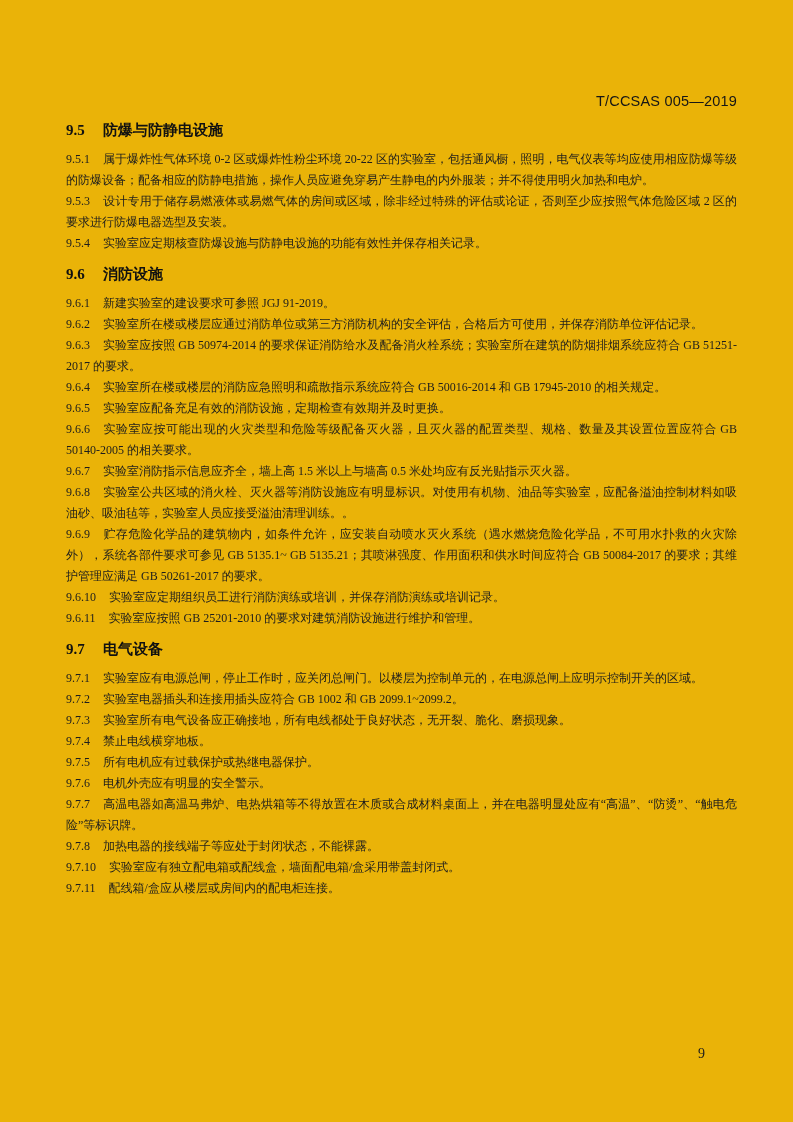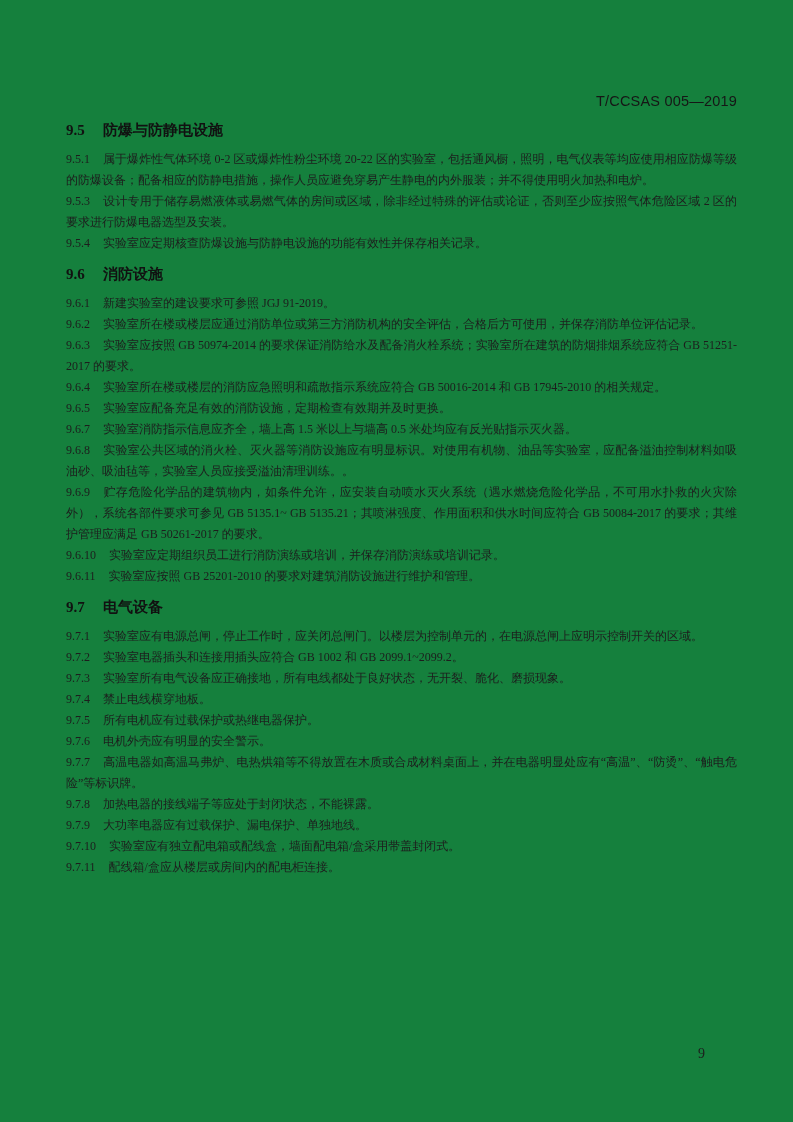--- a/index.html
+++ b/index.html
@@ -1,20 +1,20 @@
 <!DOCTYPE html>
 <html><head>
 <meta charset="utf-8">
 <style>
   html, body { margin: 0; padding: 0; background: #ffffff; }
   .page {
     position: relative;
     width: 793px;
     height: 1122px;
-    background: #15803d;
+    background: #eab308;
     box-sizing: border-box;
     padding: 92px 56px 0 66px;
     font-family: "Liberation Serif", "DejaVu Serif", serif;
     color: #1d1d1d;
     overflow: hidden;
   }
   .doc-header {
     text-align: right;
     font-family: "Liberation Sans", "DejaVu Sans", sans-serif;
     font-size: 14.5px;
@@ -91,20 +91,24 @@
   </p>
   <p class="clause">
     <span class="cnum">9.6.4</span>
     <span class="ctext">实验室所在楼或楼层的消防应急照明和疏散指示系统应符合 GB 50016-2014 和 GB 17945-2010 的相关规定。</span>
   </p>
   <p class="clause">
     <span class="cnum">9.6.5</span>
     <span class="ctext">实验室应配备充足有效的消防设施，定期检查有效期并及时更换。</span>
   </p>
   <p class="clause">
+    <span class="cnum">9.6.6</span>
+    <span class="ctext">实验室应按可能出现的火灾类型和危险等级配备灭火器，且灭火器的配置类型、规格、数量及其设置位置应符合 GB 50140-2005 的相关要求。</span>
+  </p>
+  <p class="clause">
     <span class="cnum">9.6.7</span>
     <span class="ctext">实验室消防指示信息应齐全，墙上高 1.5 米以上与墙高 0.5 米处均应有反光贴指示灭火器。</span>
   </p>
   <p class="clause">
     <span class="cnum">9.6.8</span>
     <span class="ctext">实验室公共区域的消火栓、灭火器等消防设施应有明显标识。对使用有机物、油品等实验室，应配备溢油控制材料如吸油砂、吸油毡等，实验室人员应接受溢油清理训练。。</span>
   </p>
   <p class="clause">
     <span class="cnum">9.6.9</span>
     <span class="ctext">贮存危险化学品的建筑物内，如条件允许，应安装自动喷水灭火系统（遇水燃烧危险化学品，不可用水扑救的火灾除外），系统各部件要求可参见 GB 5135.1~ GB 5135.21；其喷淋强度、作用面积和供水时间应符合 GB 50084-2017 的要求；其维护管理应满足 GB 50261-2017 的要求。</span>
@@ -148,24 +152,20 @@
   </p>
   <p class="clause">
     <span class="cnum">9.7.7</span>
     <span class="ctext">高温电器如高温马弗炉、电热烘箱等不得放置在木质或合成材料桌面上，并在电器明显处应有“高温”、“防烫”、“触电危险”等标识牌。</span>
   </p>
   <p class="clause">
     <span class="cnum">9.7.8</span>
     <span class="ctext">加热电器的接线端子等应处于封闭状态，不能裸露。</span>
   </p>
   <p class="clause">
-    <span class="cnum">9.7.9</span>
-    <span class="ctext">大功率电器应有过载保护、漏电保护、单独地线。</span>
-  </p>
-  <p class="clause">
     <span class="cnum">9.7.10</span>
     <span class="ctext">实验室应有独立配电箱或配线盒，墙面配电箱/盒采用带盖封闭式。</span>
   </p>
   <p class="clause">
     <span class="cnum">9.7.11</span>
     <span class="ctext">配线箱/盒应从楼层或房间内的配电柜连接。</span>
   </p>
 
   <div class="page-number">9</div>
 

